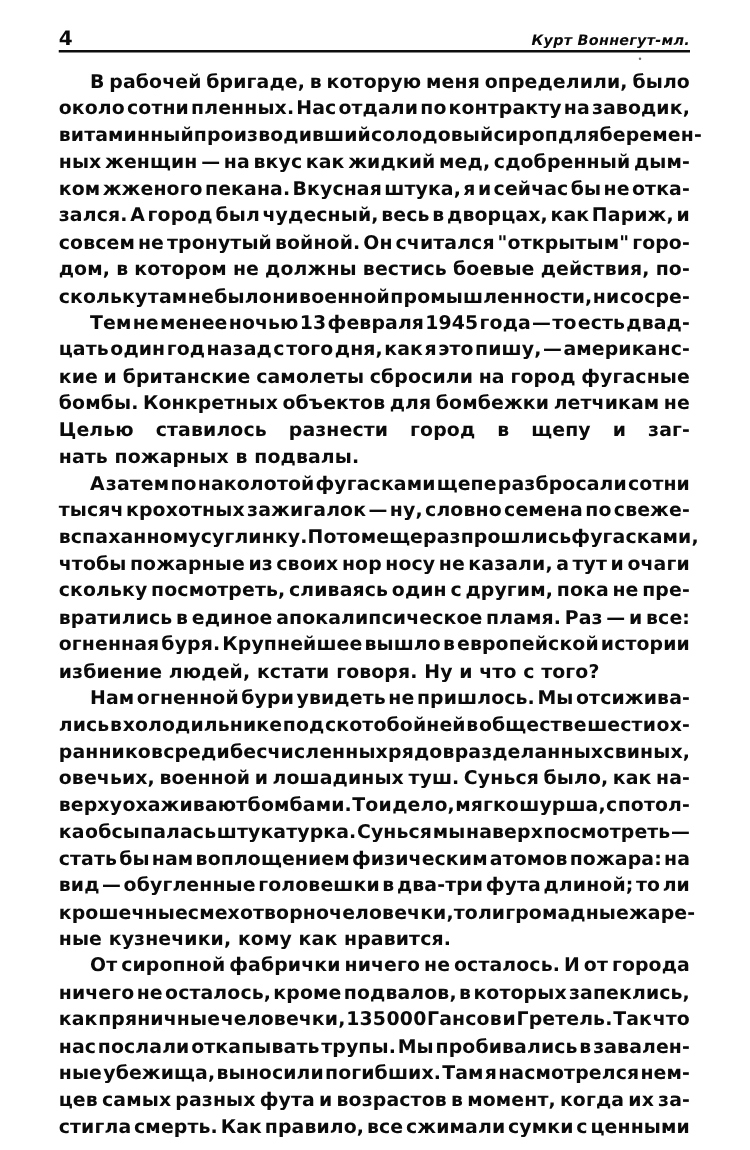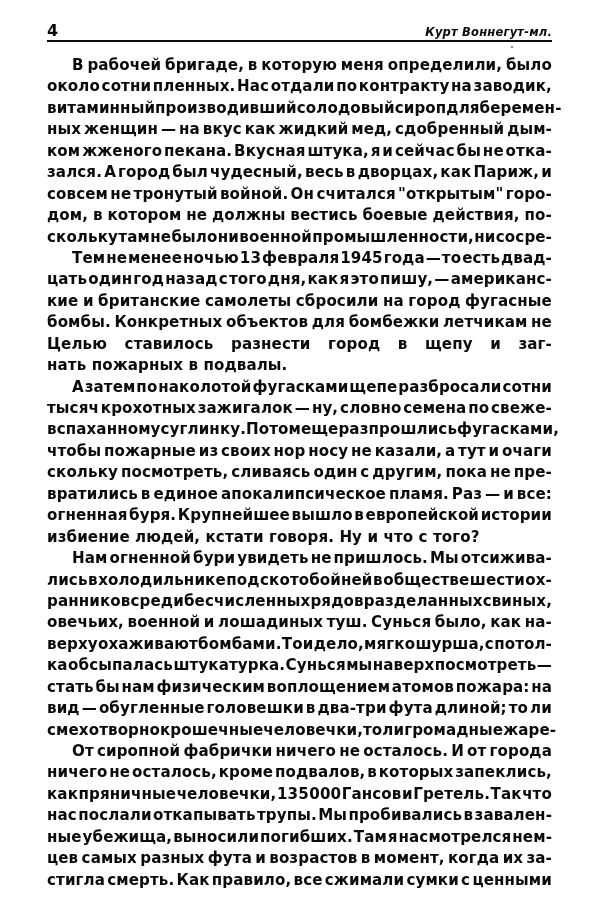--- a/index.html
+++ b/index.html
@@ -433,47 +433,48 @@
           <span class="w">Сунься</span>
           <span class="w">мы</span>
           <span class="w">наверх</span>
           <span class="w">посмотреть</span>
           <span class="w">—</span>
         </div>
         <div class="line just">
           <span class="w">стать</span>
           <span class="w">бы</span>
           <span class="w">нам</span>
+          <span class="w">воплощением</span>
           <span class="w">физическим</span>
-          <span class="w">воплощением</span>
           <span class="w">атомов</span>
           <span class="w">пожара:</span>
           <span class="w">на</span>
         </div>
         <div class="line just">
           <span class="w">вид</span>
           <span class="w">—</span>
           <span class="w">обугленные</span>
           <span class="w">головешки</span>
           <span class="w">в</span>
           <span class="w">два-три</span>
           <span class="w">фута</span>
           <span class="w">длиной;</span>
           <span class="w">то</span>
           <span class="w">ли</span>
         </div>
         <div class="line just">
+          <span class="w">крошечные</span>
           <span class="w">смехотворно</span>
-          <span class="w">крошечные</span>
           <span class="w">человечки,</span>
           <span class="w">то</span>
           <span class="w">ли</span>
           <span class="w">громадные</span>
           <span class="w">жаре-</span>
         </div>
+        <div class="line last">ные кузнечики, кому как нравится.</div>
       </div>
       <div class="para">
         <div class="line just indent">
           <span class="w">От</span>
           <span class="w">сиропной</span>
           <span class="w">фабрички</span>
           <span class="w">ничего</span>
           <span class="w">не</span>
           <span class="w">осталось.</span>
           <span class="w">И</span>

